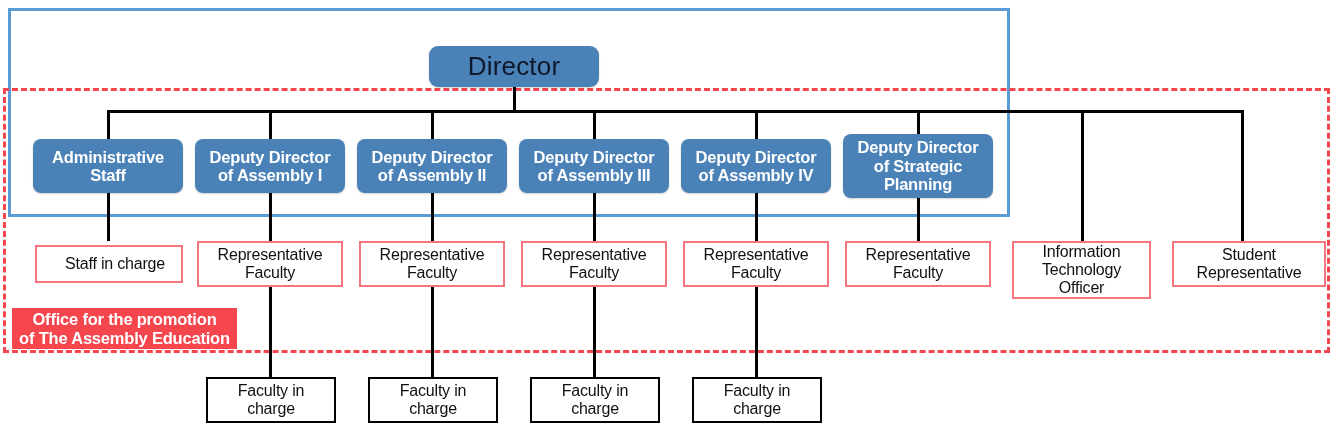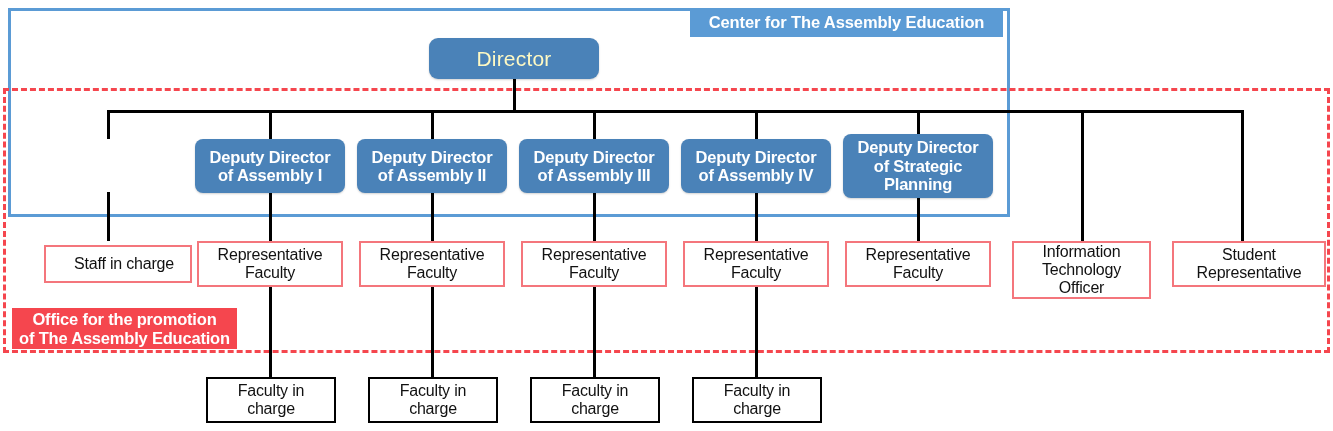--- a/index.html
+++ b/index.html
@@ -35,44 +35,44 @@
     line-height:1.12;
   }
   .box span{display:block;width:100%;}
 
   .b-blue{
     background:#4a82b8;color:#ffffff;border-radius:8px;
     font-size:16.5px;font-weight:bold;letter-spacing:-0.2px;
     box-shadow:0 1px 2px rgba(0,0,0,0.18);
   }
   .b-director{
-    background:#4a82b8;color:#fef9c3;border-radius:9px;
-    font-size:21px;font-weight:normal;letter-spacing:0.2px;
+    background:#4a82b8;color:#0f172a;border-radius:9px;
+    font-size:26px;font-weight:normal;letter-spacing:0.2px;
     box-shadow:0 1px 2px rgba(0,0,0,0.18);
+    margin-top:8px;
   }
   .b-redline{
     background:#ffffff;color:#111111;border:2.5px solid #f4767c;
     font-size:16px;font-weight:normal;letter-spacing:-0.2px;
   }
   .b-redfill{
     background:#f5464e;color:#ffffff;border:none;
     font-size:16.5px;font-weight:bold;letter-spacing:-0.2px;
   }
   .b-black{
     background:#ffffff;color:#111111;border:2.5px solid #000000;
     font-size:16px;font-weight:normal;letter-spacing:-0.2px;
   }
 </style>
 </head>
 <body>
 
 <div id="stage">
 
   <div class="blue-container"></div>
-  <div class="blue-tab">Center for The Assembly Education</div>
 
   <div class="red-dashed"></div>
 
   <div class="ln v" style="left:513px;top:78px;height:34px;"></div>
 
   <div class="ln h" style="left:107px;top:110px;width:1136px;"></div>
 
   <div class="ln v" style="left:107px;top:110px;height:29px;"></div>
   <div class="ln v" style="left:269px;top:110px;height:29px;"></div>
   <div class="ln v" style="left:431px;top:110px;height:29px;"></div>
@@ -92,37 +92,40 @@
 
   <div class="ln v" style="left:269px;top:287px;height:90px;"></div>
   <div class="ln v" style="left:431px;top:287px;height:90px;"></div>
   <div class="ln v" style="left:593px;top:287px;height:90px;"></div>
   <div class="ln v" style="left:755px;top:287px;height:90px;"></div>
 
   <div class="box b-director" style="left:429px;top:38px;width:170px;height:41px;">
     <span>Director</span>
   </div>
 
+  <div class="box b-blue" style="left:33px;top:139px;width:150px;height:54px;">
+    <span>Administrative<br>Staff</span>
+  </div>
   <div class="box b-blue" style="left:195px;top:139px;width:150px;height:54px;">
     <span>Deputy Director<br>of Assembly I</span>
   </div>
   <div class="box b-blue" style="left:357px;top:139px;width:150px;height:54px;">
     <span>Deputy Director<br>of Assembly II</span>
   </div>
   <div class="box b-blue" style="left:519px;top:139px;width:150px;height:54px;">
     <span>Deputy Director<br>of Assembly III</span>
   </div>
   <div class="box b-blue" style="left:681px;top:139px;width:150px;height:54px;">
     <span>Deputy Director<br>of Assembly IV</span>
   </div>
   <div class="box b-blue" style="left:843px;top:134px;width:150px;height:64px;">
     <span>Deputy Director<br>of Strategic<br>Planning</span>
   </div>
 
-  <div class="box b-redline" style="left:44px;top:245px;width:148px;height:38px;padding-left:12px;">
+  <div class="box b-redline" style="left:35px;top:245px;width:148px;height:38px;padding-left:12px;">
     <span>Staff in charge</span>
   </div>
   <div class="box b-redline" style="left:197px;top:241px;width:146px;height:46px;">
     <span>Representative<br>Faculty</span>
   </div>
   <div class="box b-redline" style="left:359px;top:241px;width:146px;height:46px;">
     <span>Representative<br>Faculty</span>
   </div>
   <div class="box b-redline" style="left:521px;top:241px;width:146px;height:46px;">
     <span>Representative<br>Faculty</span>

